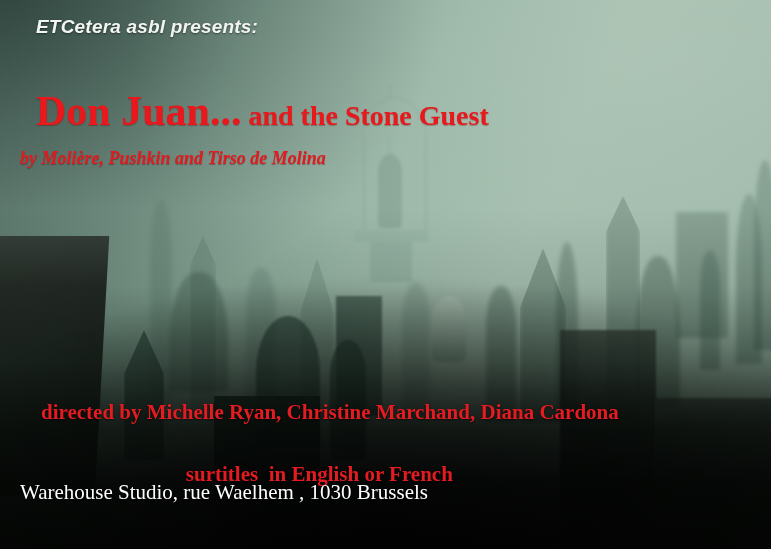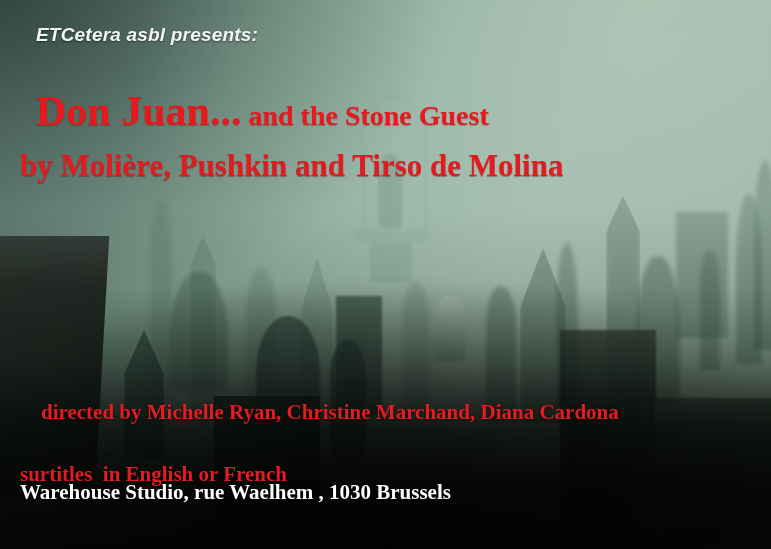--- a/index.html
+++ b/index.html
@@ -169,21 +169,21 @@
     left: 656px; top: 398px;
     width: 120px; height: 152px;
     background: linear-gradient(180deg, rgba(34,34,28,.65), rgba(8,9,7,.98));
     filter: blur(1.3px);
   }
 
   
   .txt { position: absolute; white-space: pre; }
 
   .presents {
-    left: 36px; top: 24px;
+    left: 36px; top: 16px;
     font-family: "Liberation Sans", "DejaVu Sans", sans-serif;
     font-weight: bold;
     font-style: italic;
     font-size: 19px;
     letter-spacing: .2px;
     color: #f2f6f2;
     text-shadow: 0 1px 2px rgba(0,0,0,.45);
   }
 
   .title {
@@ -191,42 +191,44 @@
     color: #e8181c;
     font-weight: bold;
     line-height: 1;
     text-shadow: 0 1px 1px rgba(70,0,0,.30);
   }
   .title .big   { font-size: 42px; margin-top: 6px; }
   .title .small { font-size: 28px; }
 
   .authors {
     left: 20px; top: 148px;
-    font-size: 31px;
+    font-size: 18px;
     font-weight: bold;
     color: #e11b1f;
     text-shadow: 0 1px 1px rgba(60,0,0,.35);
+    font-style: italic;
   }
 
   .credits {
     left: 20px; top: 375px;
     font-size: 21px;
     font-weight: bold;
     color: #e41b20;
     text-shadow: 0 1px 2px rgba(0,0,0,.55);
+    text-align: center;
   }
   .credits .line2 { display: block; margin-top: 12px; }
 
   .info {
     left: 20px; top: 430px;
     font-size: 21px;
     color: #ffffff;
     text-shadow: 0 1px 2px rgba(0,0,0,.75);
   }
-  .info .line { display: block; margin-bottom: 8px; font-weight: bold; }
+  .info .line { display: block; margin-bottom: 8px; }
 </style>
 </head>
 <body>
 
 <div class="poster">
 
   <div class="scene">
     <div class="sky"></div>
 
     <div class="stone far round-top" style="left:150px; top:200px; width:22px; height:200px;"></div>

